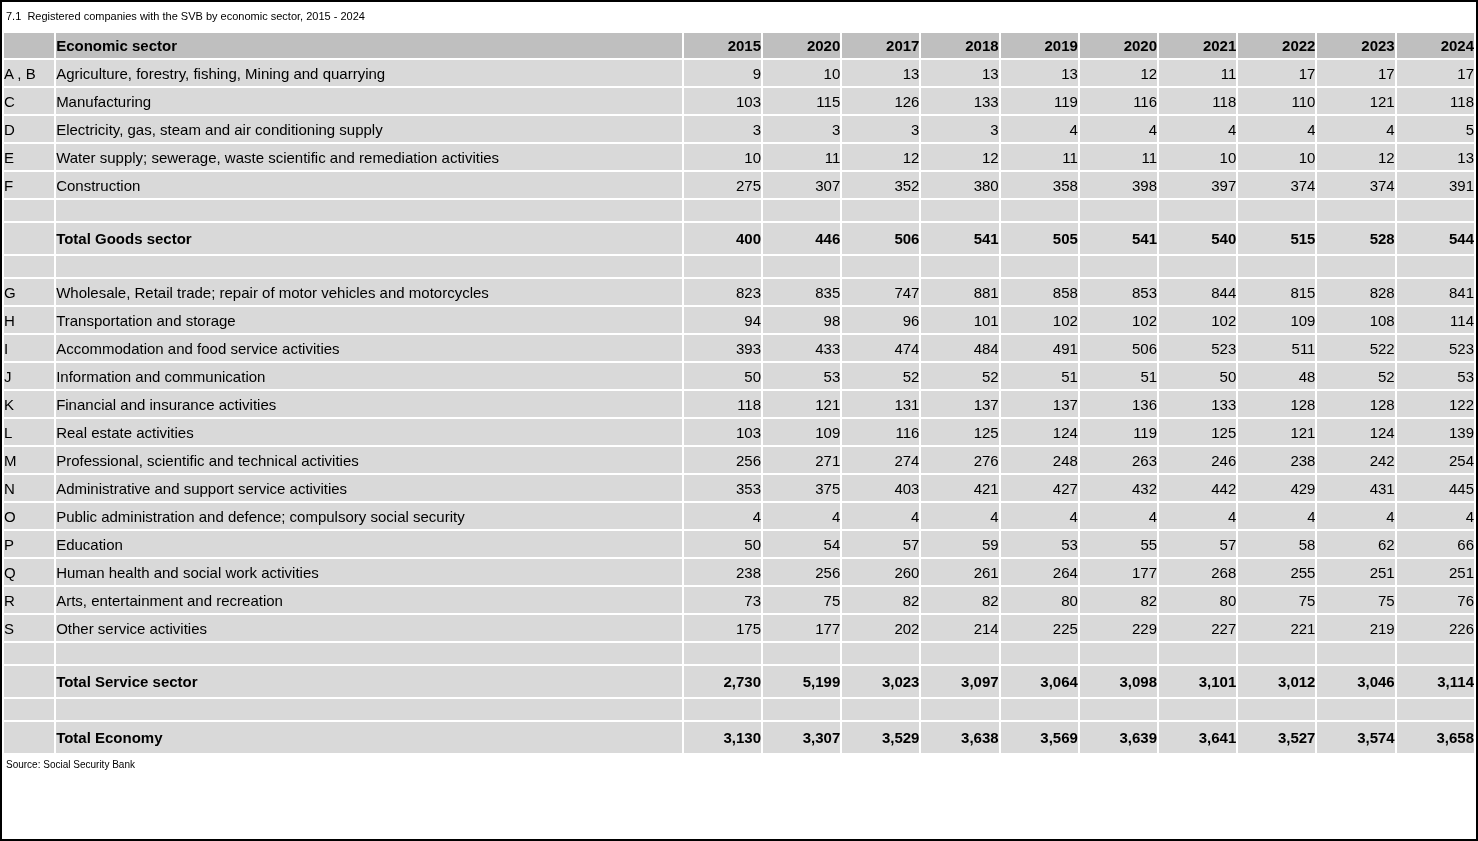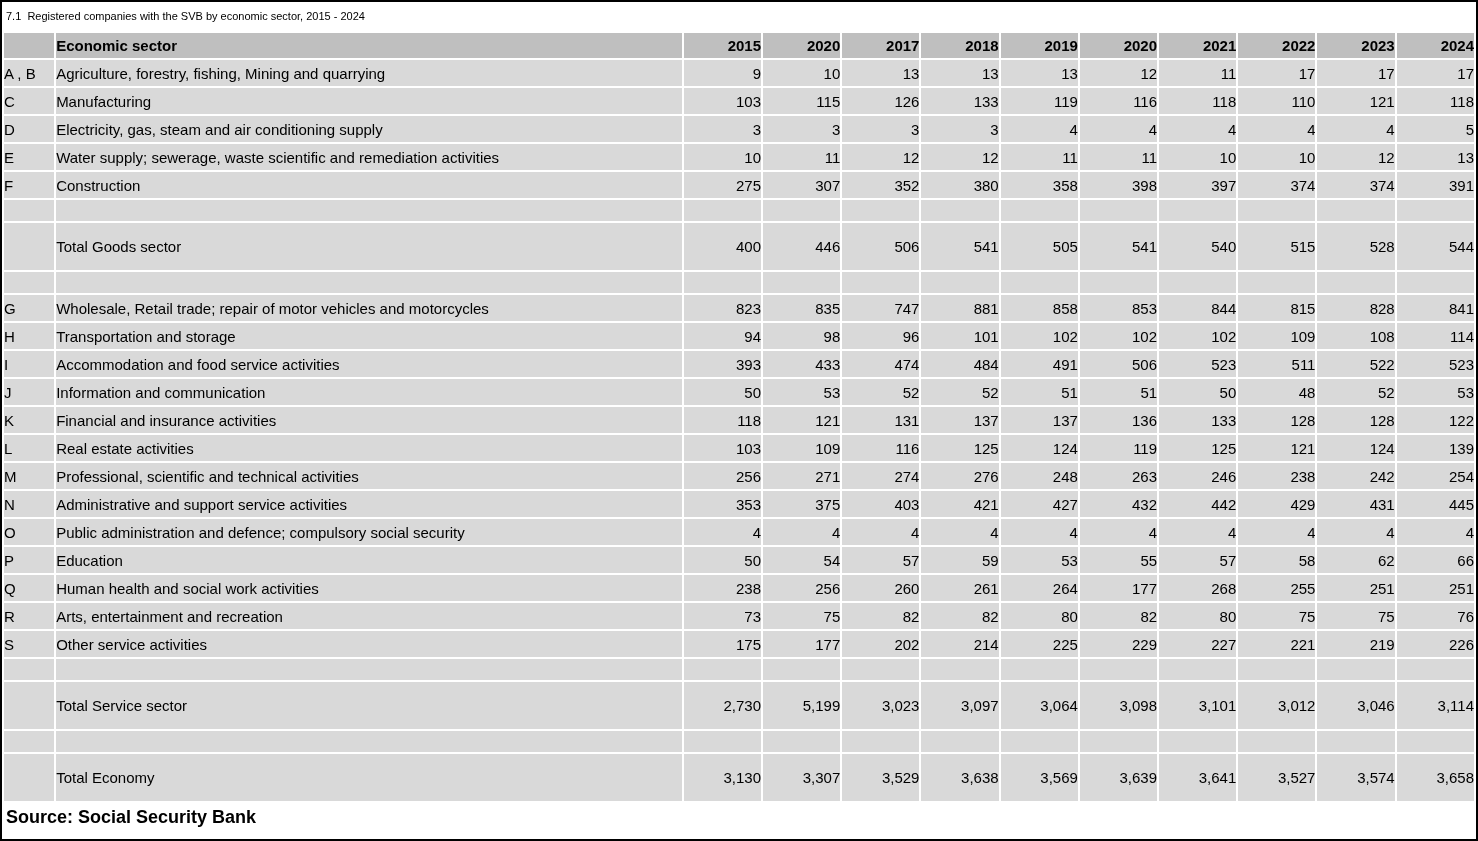--- a/index.html
+++ b/index.html
@@ -47,25 +47,25 @@
   table.data-table tr.header-row td {
     background: var(--header-bg, #BFBFBF);
     font-weight: bold;
     height: 25px;
   }
   td.code-cell   { padding-left: 6px; text-align: left; }
   td.label-cell  { padding-left: 8px; text-align: left; }
   td.num-cell    { padding-right: 9px; text-align: right; }
   td.year-cell   { text-align: right; }
   tr.spacer-row td { height: 21px; }
-  tr.total-row td  { height: 47px; font-weight: normal; }
+  tr.total-row td  { height: 31px; font-weight: bold; }
   .source-bar {
     flex: 1 1 auto;
-    font-size: 18px;
-    font-weight: bold;
+    font-size: 10px;
+    font-weight: normal;
     padding: 4px 0 0 4px;
   }
 </style>
 </head>
 <body>
 
 <div class="sheet" style="--header-bg: #BFBFBF; --row-bg: #D9D9D9; --border: #000000;">
 
   <div class="title-bar">7.1  Registered companies with the SVB by economic sector, 2015 - 2024</div>
 

